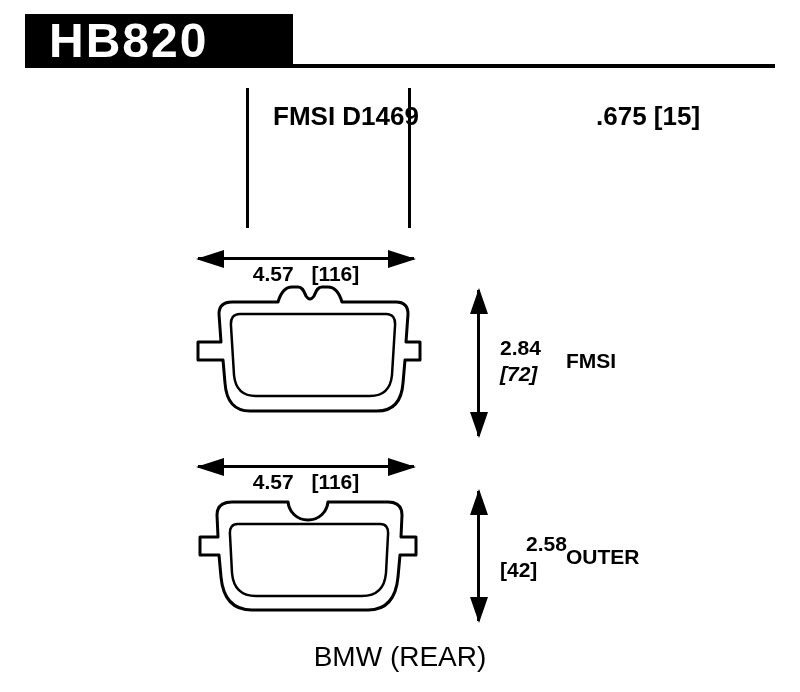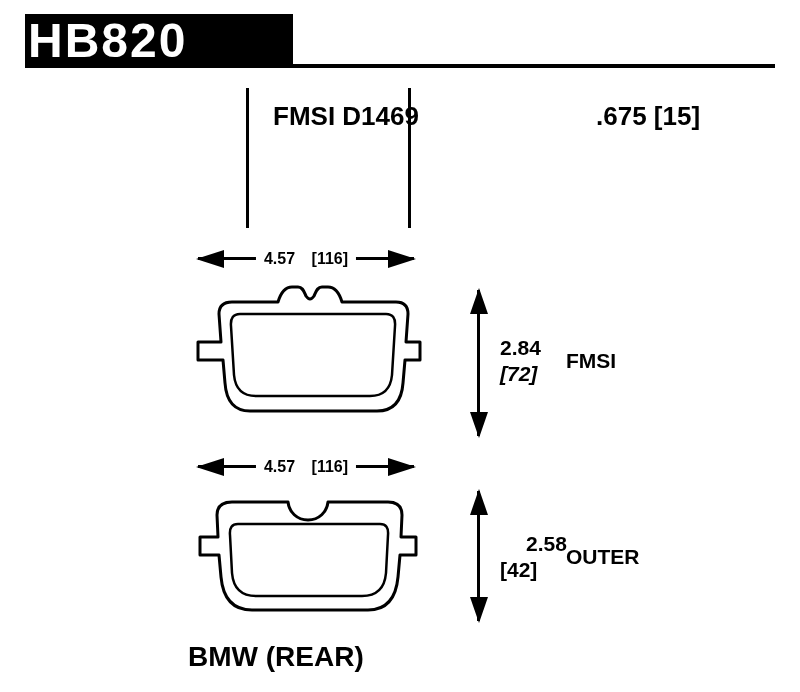--- a/index.html
+++ b/index.html
@@ -4,49 +4,49 @@
 <style>
   * { margin:0; padding:0; box-sizing:border-box; }
   html,body { background:#ffffff; }
   body { font-family:"Liberation Sans", sans-serif; color:#000; }
 
   .sheet { position:relative; width:800px; height:692px; background:#fff; overflow:hidden; }
   .abs { position:absolute; }
 
   
   .part-box { left:25px; top:14px; width:268px; height:54px; background:#000; color:#fff;
-              display:flex; align-items:center; padding-left:3px; }
+              display:flex; align-items:center; padding-left:24px; }
   .part-box span { font-size:48px; font-weight:bold; letter-spacing:2px; line-height:1; }
   .rule-h { left:25px; top:64px; width:750px; height:4px; background:#000; }
 
   
   .spec { font-size:26px; font-weight:bold; white-space:nowrap; line-height:1.1; }
   .vrule { width:3px; background:#000; top:88px; height:140px; }
 
   
   .hdim { height:26px; }
   .hdim .hline { position:absolute; left:2px; right:2px; top:11px; height:3px; background:#000; }
   .hdim .arr { position:absolute; width:0; height:0; top:4px; }
   .hdim .arr-l { left:0; border-top:9px solid transparent; border-bottom:9px solid transparent; border-right:28px solid #000; }
   .hdim .arr-r { right:0; border-top:9px solid transparent; border-bottom:9px solid transparent; border-left:28px solid #000; }
-  .hdim .hdim-label { position:absolute; left:50%; top:0; transform:translateX(-50%);
-                      background:#fff; padding:0 8px; font-size:16px; font-weight:bold;
+  .hdim .hdim-label { position:absolute; left:50%; top:15px; transform:translateX(-50%);
+                      background:#fff; padding:0 8px; font-size:21px; font-weight:bold;
                       line-height:26px; word-spacing:12px; white-space:nowrap; }
 
   
   .vdim { width:20px; }
   .vdim .vline { position:absolute; left:8px; width:3px; top:2px; bottom:2px; background:#000; }
   .vdim .varr { position:absolute; width:0; height:0; left:1px; }
   .vdim .varr-t { top:0; border-left:9px solid transparent; border-right:9px solid transparent; border-bottom:26px solid #000; }
   .vdim .varr-b { bottom:0; border-left:9px solid transparent; border-right:9px solid transparent; border-top:26px solid #000; }
 
   .dimtxt { font-size:21px; font-weight:bold; white-space:nowrap; line-height:1.1; }
 
-  .footer { left:188px; top:641px; width:424px; text-align:left;
-            font-size:28px; font-weight:bold; white-space:nowrap; }
+  .footer { left:188px; top:641px; width:424px; text-align:center;
+            font-size:28px; font-weight:normal; white-space:nowrap; }
 
   svg path { fill:none; stroke:#000; stroke-linejoin:round; stroke-linecap:round; }
   .outline { stroke-width:3; }
   .inline  { stroke-width:2.5; }
 </style>
 </head>
 <body>
 
 <div class="sheet">
 

